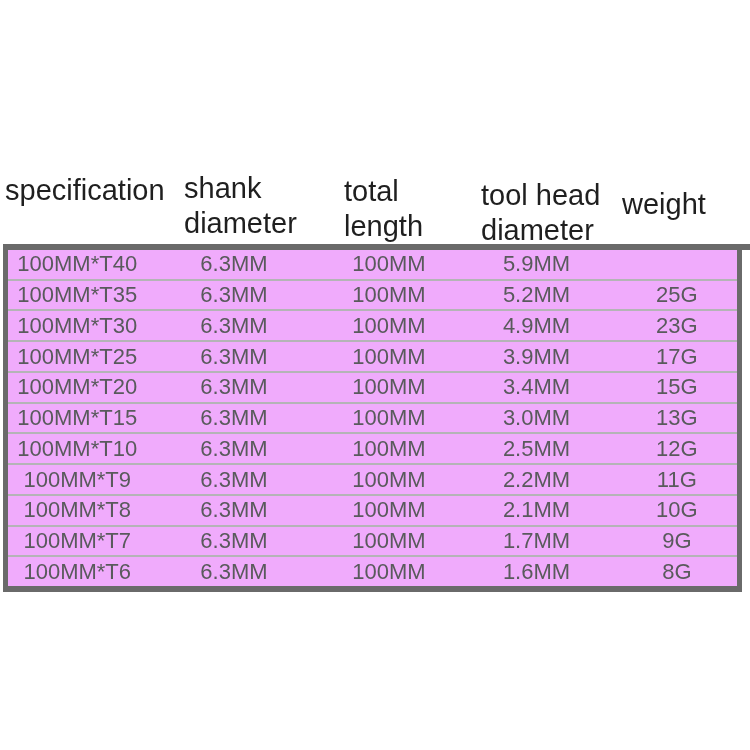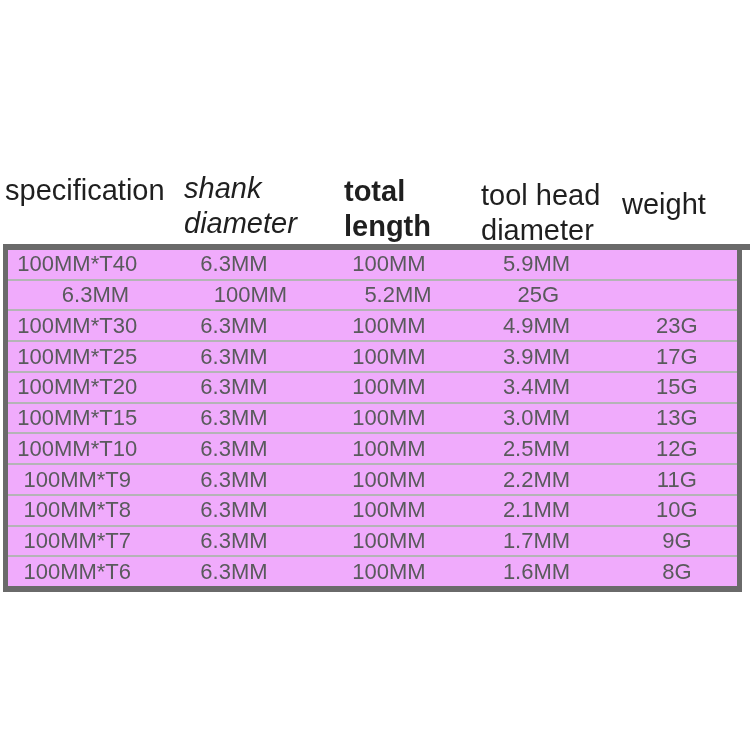--- a/index.html
+++ b/index.html
@@ -19,22 +19,22 @@
 
   
   .hcell{
     position:absolute;
     font-size:29px;line-height:35px;
     color:var(--header-text);
     white-space:pre-line;
     text-align:left;
   }
   .h0{left:5px;  top:173px;}
-  .h1{left:184px;top:171px;font-style:italic;}
-  .h2{left:344px;top:174px;font-weight:bold;}
+  .h1{left:184px;top:171px;}
+  .h2{left:344px;top:174px;}
   .h3{left:481px;top:166px;margin-top:12px;}
   .h4{left:622px;top:187px;}
 
   
   .tbl{
     position:absolute;left:3px;top:244px;
     width:739px;height:348px;
     box-sizing:border-box;
     background:#f0abfc;
     border:5px solid var(--table-border);
@@ -83,20 +83,21 @@
 
   <div class="tbl">
 
   <div class="trow">
         <div class="tcell c0">100MM*T40</div>
         <div class="tcell c1">6.3MM</div>
         <div class="tcell c2">100MM</div>
         <div class="tcell c3">5.9MM</div>
       </div>
       <div class="trow">
+        <div class="tcell c0">100MM*T35</div>
         <div class="tcell c1">6.3MM</div>
         <div class="tcell c2">100MM</div>
         <div class="tcell c3">5.2MM</div>
         <div class="tcell c4">25G</div>
       </div>
       <div class="trow">
         <div class="tcell c0">100MM*T30</div>
         <div class="tcell c1">6.3MM</div>
         <div class="tcell c2">100MM</div>
         <div class="tcell c3">4.9MM</div>

